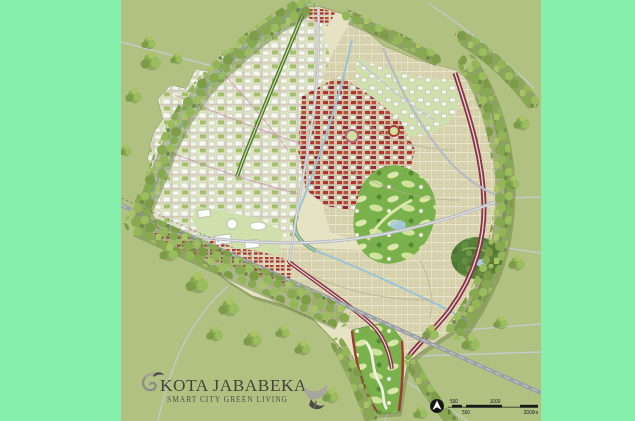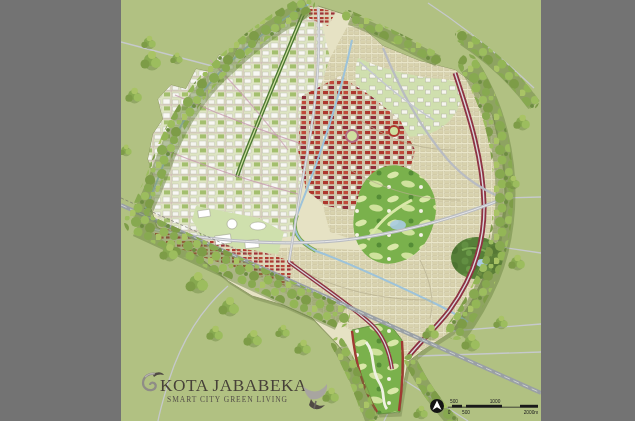--- a/index.html
+++ b/index.html
@@ -1,16 +1,16 @@
 <!DOCTYPE html>
 <html><head>
 <meta charset="utf-8">
 <style>
   html,body{margin:0;padding:0;background:#fff;}
-  .page{position:relative;width:635px;height:421px;background:#737373;overflow:hidden;
+  .page{position:relative;width:635px;height:421px;background:#86efac;overflow:hidden;
         font-family:"Liberation Serif",serif;}
   svg{position:absolute;left:0;top:0;display:block;}
   .map-title{font-family:"Liberation Serif",serif;font-weight:400;}
   .map-subtitle{font-family:"Liberation Serif",serif;letter-spacing:1px;}
   .scale-text{font-family:"Liberation Sans",sans-serif;}
 </style>
 </head>
 <body>
 
 <div class="page">

